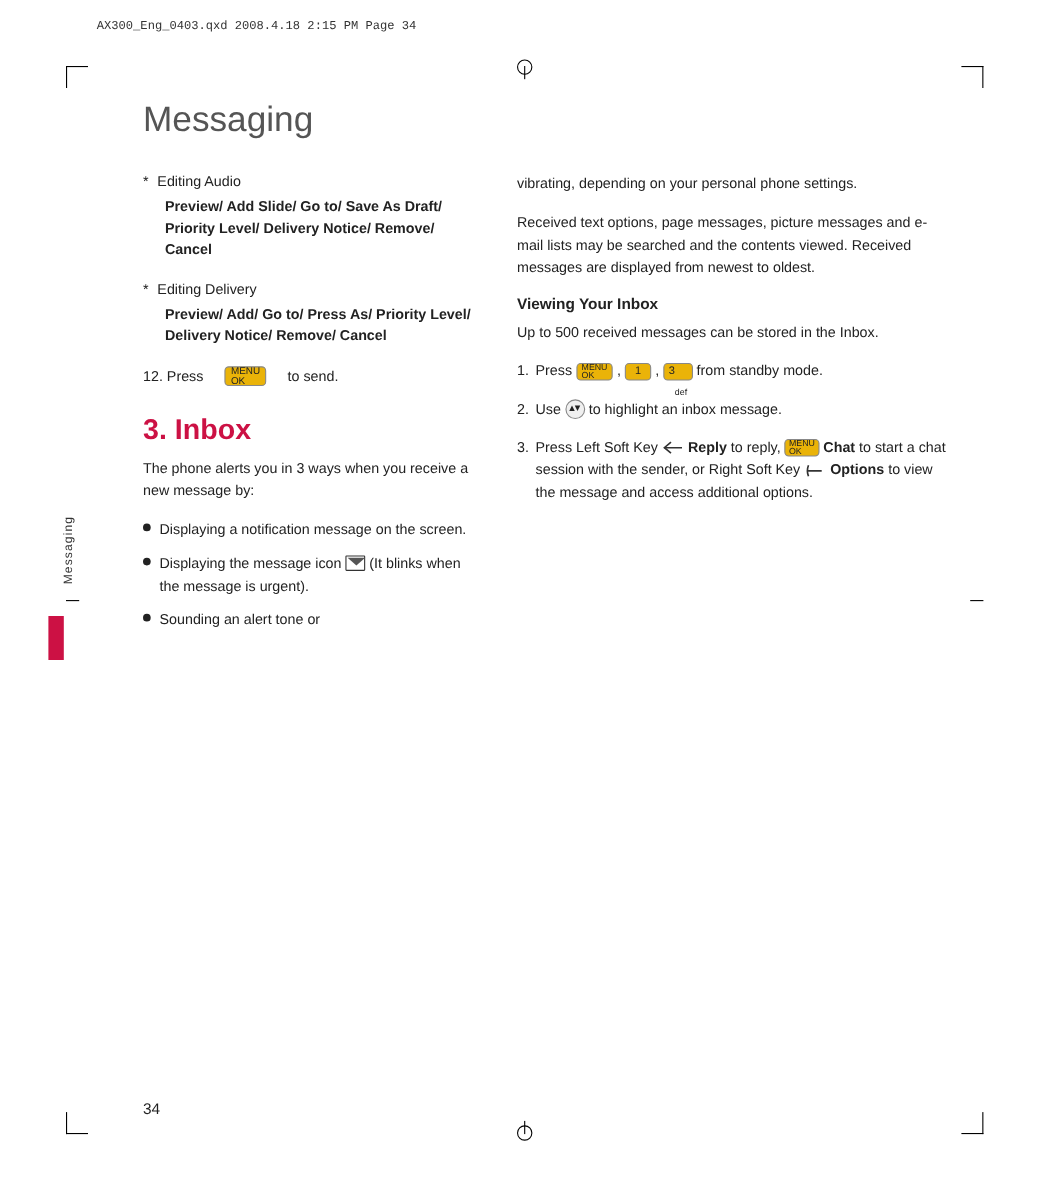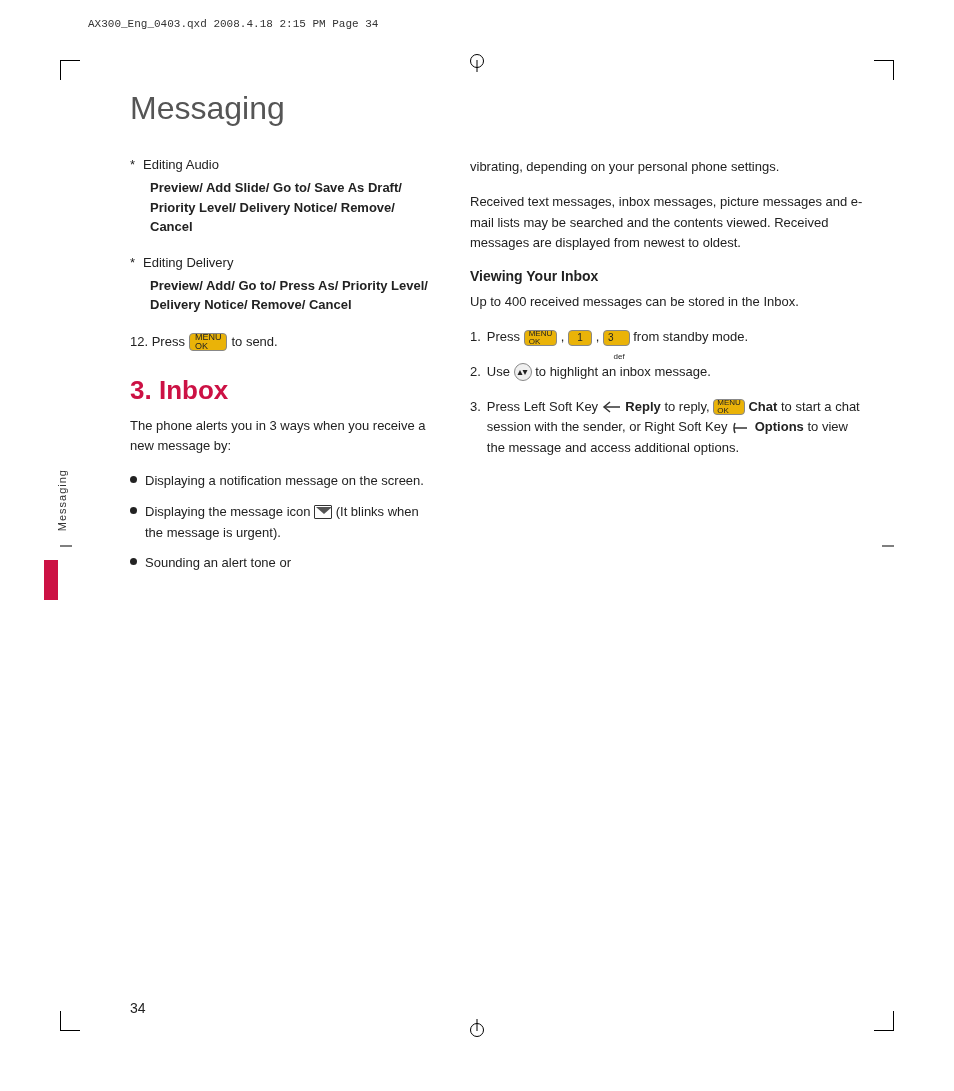--- a/index.html
+++ b/index.html
@@ -155,21 +155,21 @@
       line-height: 1.5;
       margin-top: 4px;
       margin-left: 20px;
     }
 
     .press-line {
       font-size: 13px;
       margin-top: 12px;
       display: flex;
       align-items: center;
-      gap: 4px;
+      gap: 19px;
     }
 
     
     .section-heading {
       font-size: 26px;
       font-weight: bold;
       color: #cc1144;
       margin-top: 24px;
       margin-bottom: 10px;
     }
@@ -353,25 +353,25 @@
           <span class="bullet-dot"></span>
           <span>Sounding an alert tone or</span>
         </li>
       </ul>
     </div>
 
     <div class="right-col">
 
       <div class="body-text">vibrating, depending on your personal phone settings.</div>
 
-      <div class="body-text">Received text messages, inbox messages, picture messages and e-mail lists may be searched and the contents viewed. Received messages are displayed from newest to oldest.</div>
+      <div class="body-text">Received text options, page messages, picture messages and e-mail lists may be searched and the contents viewed. Received messages are displayed from newest to oldest.</div>
 
       <div class="sub-heading">Viewing Your Inbox</div>
 
-      <div class="body-text">Up to 400 received messages can be stored in the Inbox.</div>
+      <div class="body-text">Up to 500 received messages can be stored in the Inbox.</div>
 
       <div class="numbered-item">
         <span class="num">1.</span>
         <span>
           Press
           <span class="key-btn key-btn-small" style="font-size:8px; line-height:1;">MENU<br>OK</span>
           ,
           <span class="key-btn key-btn-small">1</span>
           ,
           <span class="key-btn key-btn-small">3<sup style="font-size:8px;margin-top:40px;">def</sup></span>

